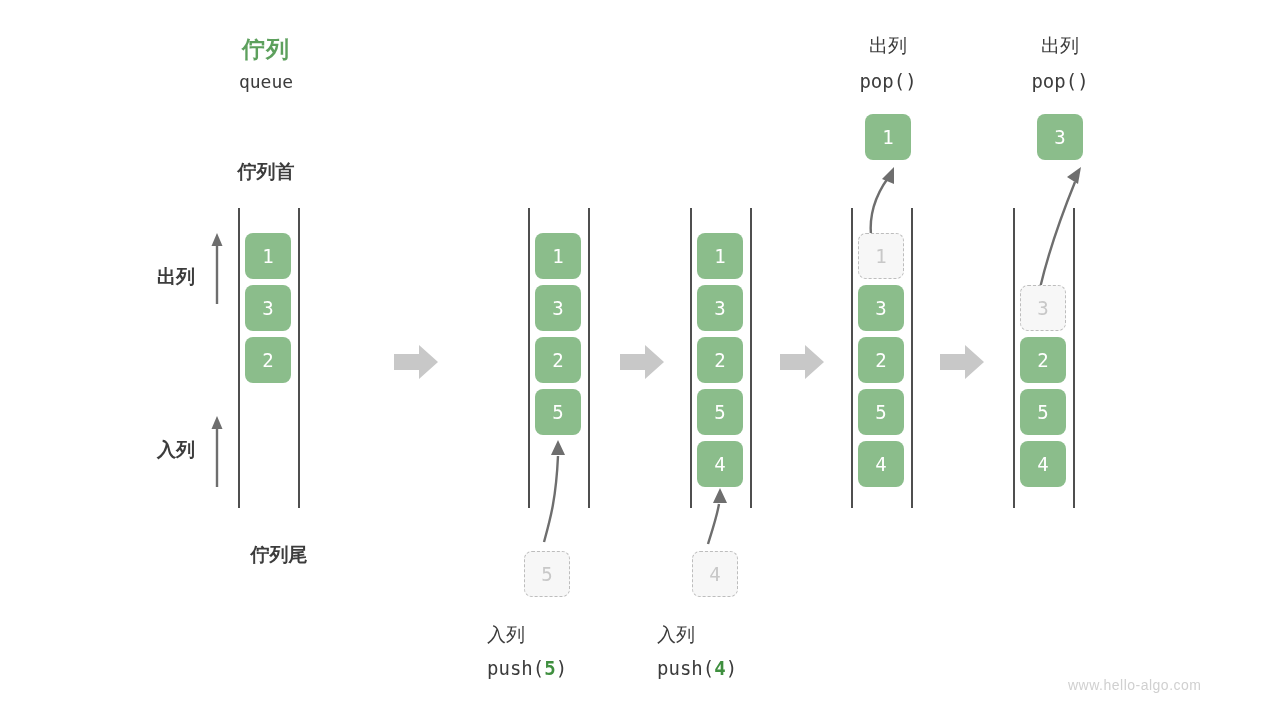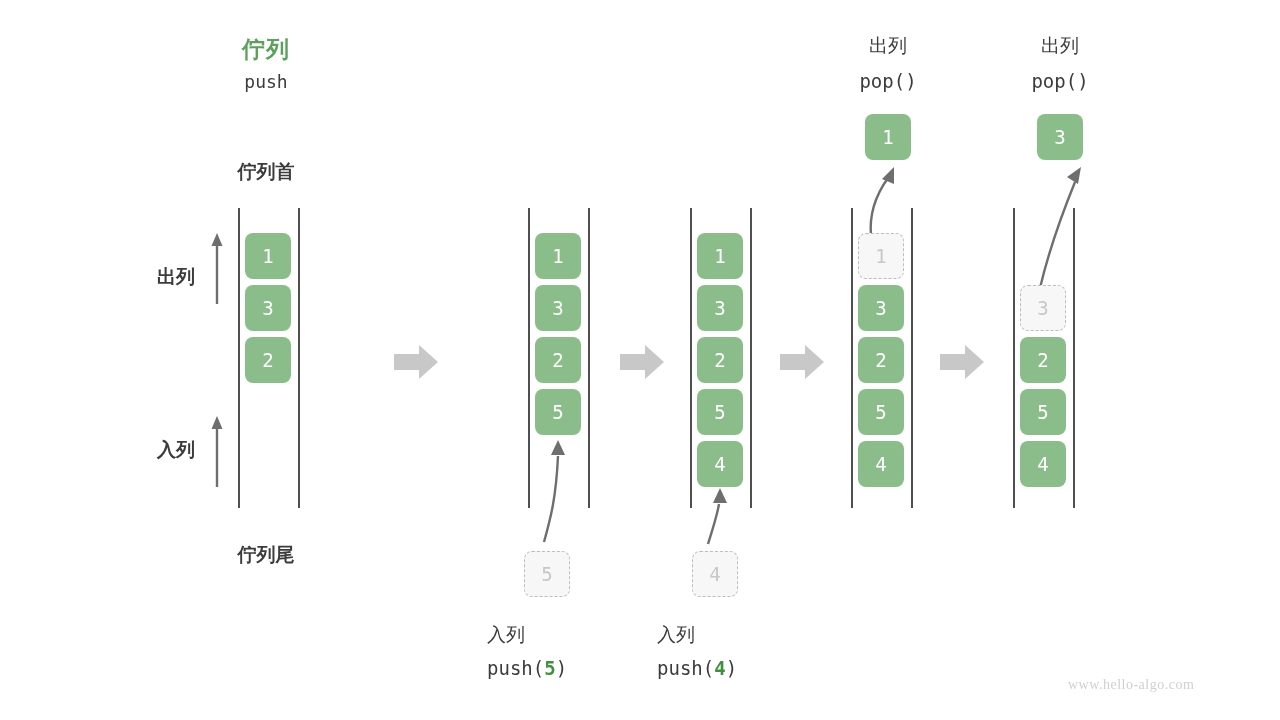--- a/index.html
+++ b/index.html
@@ -33,21 +33,21 @@
   .op-cn {
     font-size: 19px; color: #3c3c3c; text-align: center; white-space: nowrap;
   }
   .op-code {
     font-size: 19px; color: #3c3c3c; text-align: center; white-space: nowrap;
     font-family: "DejaVu Sans Mono", "Liberation Mono", monospace;
   }
   .op-code .num { color: #3f8f3f; font-weight: bold; }
   .watermark {
     font-size: 14px; color: #d0d0d0; letter-spacing: 0.5px;
-    font-family: Liberation Serif, serif;
+    font-family: Liberation Sans, sans-serif;
     white-space: nowrap;
   }
 
   
   .rail {
     width: 1.6px;
     background: #4f4f4f;
   }
 
   
@@ -68,24 +68,24 @@
     color: #c8c8c8;
     border: 1.6px dashed #bdbdbd;
   }
 </style>
 </head>
 <body>
 
 <div class="stage">
 
   <div class="abs title-cn" style="left:186px; top:34px; width:160px;">佇列</div>
-  <div class="abs title-en" style="left:186px; top:71px; width:160px;">push</div>
+  <div class="abs title-en" style="left:186px; top:71px; width:160px;">queue</div>
 
   <div class="abs side-label" style="left:186px; top:159px; width:160px;font-family:Liberation Mono, monospace;">佇列首</div>
-  <div class="abs side-label" style="left:186px; top:542px; width:160px;">佇列尾</div>
+  <div class="abs side-label" style="left:199px; top:542px; width:160px;">佇列尾</div>
 
   <div class="abs side-label" style="left:140px; top:264px; width:72px;">出列</div>
   <svg class="abs" style="left:206px; top:230px;" width="22" height="76">
     <line x1="11" y1="74" x2="11" y2="13" stroke="#6e6e6e" stroke-width="2.4"></line>
     <polygon points="11,3 5.5,16 16.5,16" fill="#6e6e6e"></polygon>
   </svg>
 
   <div class="abs side-label" style="left:140px; top:437px; width:72px;">入列</div>
   <svg class="abs" style="left:206px; top:413px;" width="22" height="76">
     <line x1="11" y1="74" x2="11" y2="13" stroke="#6e6e6e" stroke-width="2.4"></line>

